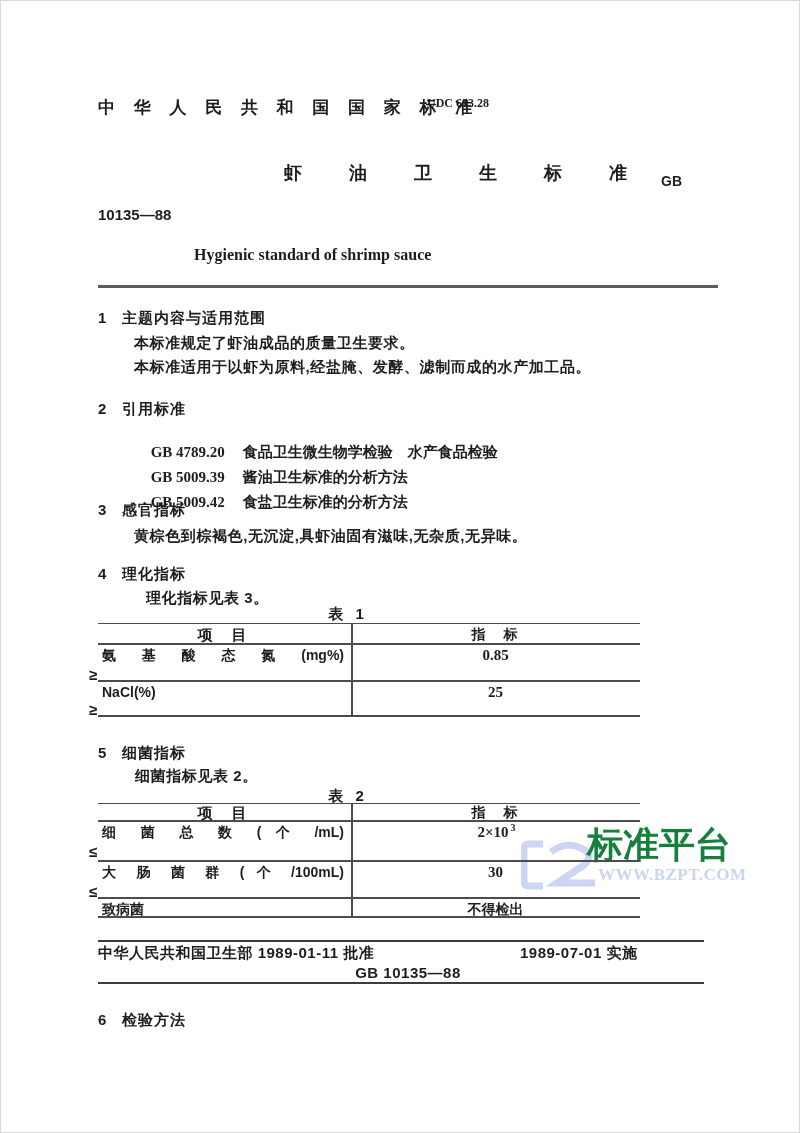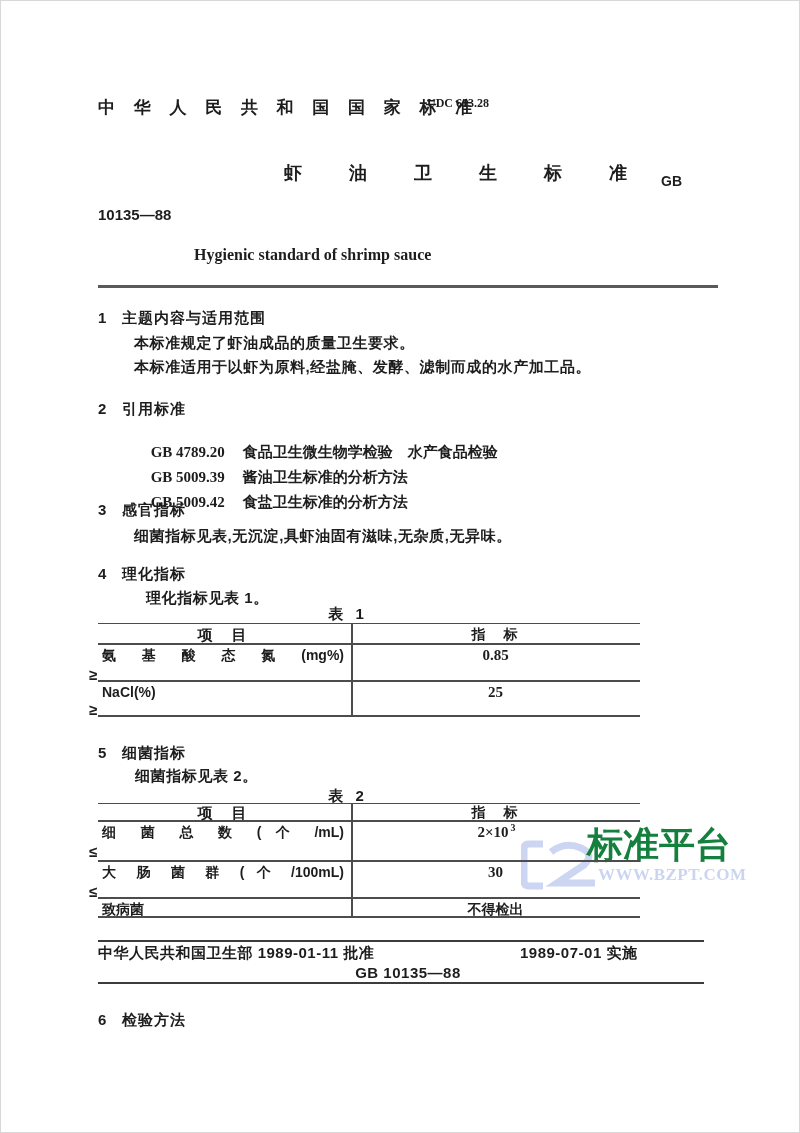--- a/index.html
+++ b/index.html
@@ -83,26 +83,26 @@
   <div class="abs ref-line" style="top:450px;">
     <span class="ref-code">GB 5009.39</span><span>酱油卫生标准的分析方法</span>
   </div>
   <div class="abs ref-line" style="top:475px;">
     <span class="ref-code">GB 5009.42</span><span>食盐卫生标准的分析方法</span>
   </div>
 
   <div class="abs sec" style="top:500px;">
     <span class="sec-num">3</span><span>感官指标</span>
   </div>
-  <div class="abs body-p" style="left:133px;top:526px;">细菌指标见表,无沉淀,具虾油固有滋味,无杂质,无异味。</div>
+  <div class="abs body-p" style="left:133px;top:526px;">黄棕色到棕褐色,无沉淀,具虾油固有滋味,无杂质,无异味。</div>
 
   <div class="abs sec" style="top:564px;">
     <span class="sec-num">4</span><span>理化指标</span>
   </div>
-  <div class="abs body-p" style="left:145px;top:588px;">理化指标见表 1。</div>
+  <div class="abs body-p" style="left:145px;top:588px;">理化指标见表 3。</div>
 
   <div class="abs tcaption" style="top:604px;">表 1</div>
   <div class="abs stable" style="top:622px;height:94px;">
     <div class="vline"></div>
     <div class="trow" style="height:21px;">
       <div class="c1 hcell" style="word-spacing:22px;">项　目</div>
       <div class="c2 cn hcell" style="word-spacing:36px;">指　标</div>
     </div>
     <div class="trow" style="height:37px;">
       <div class="c1">

